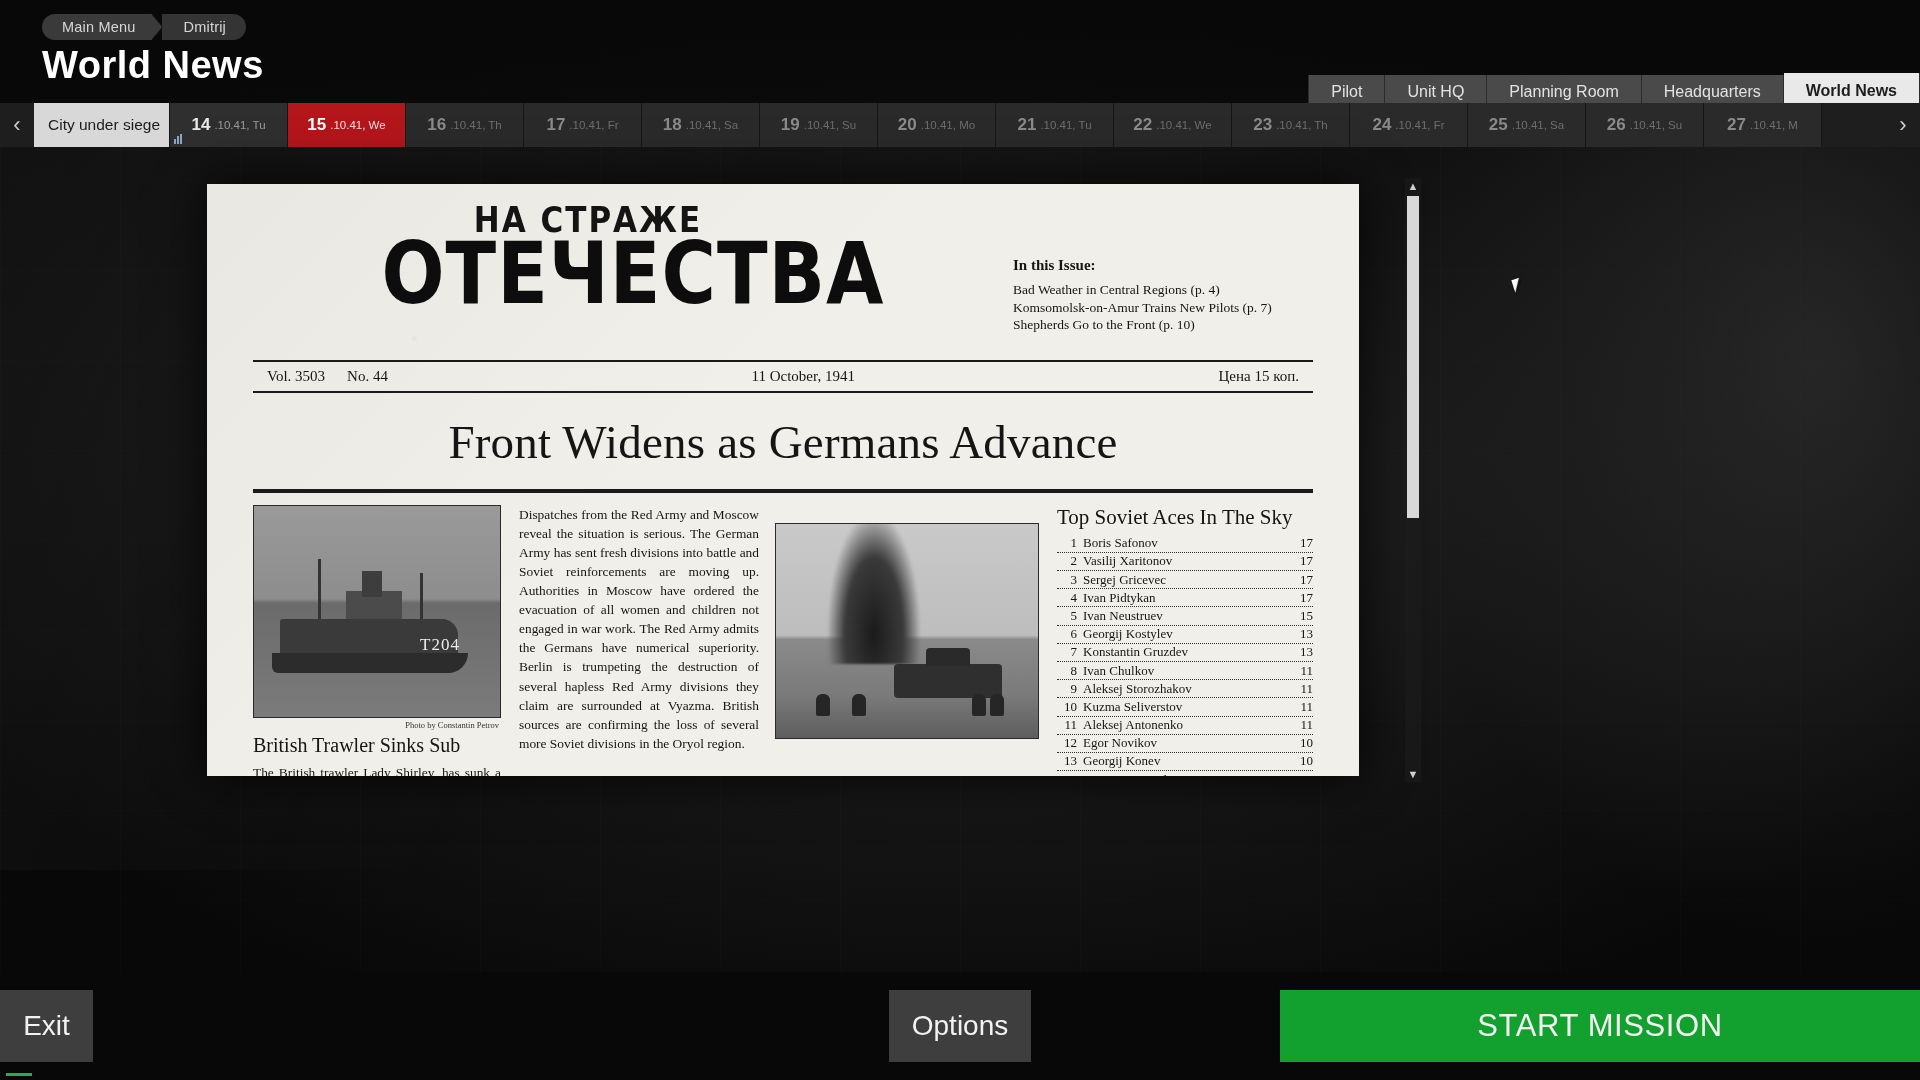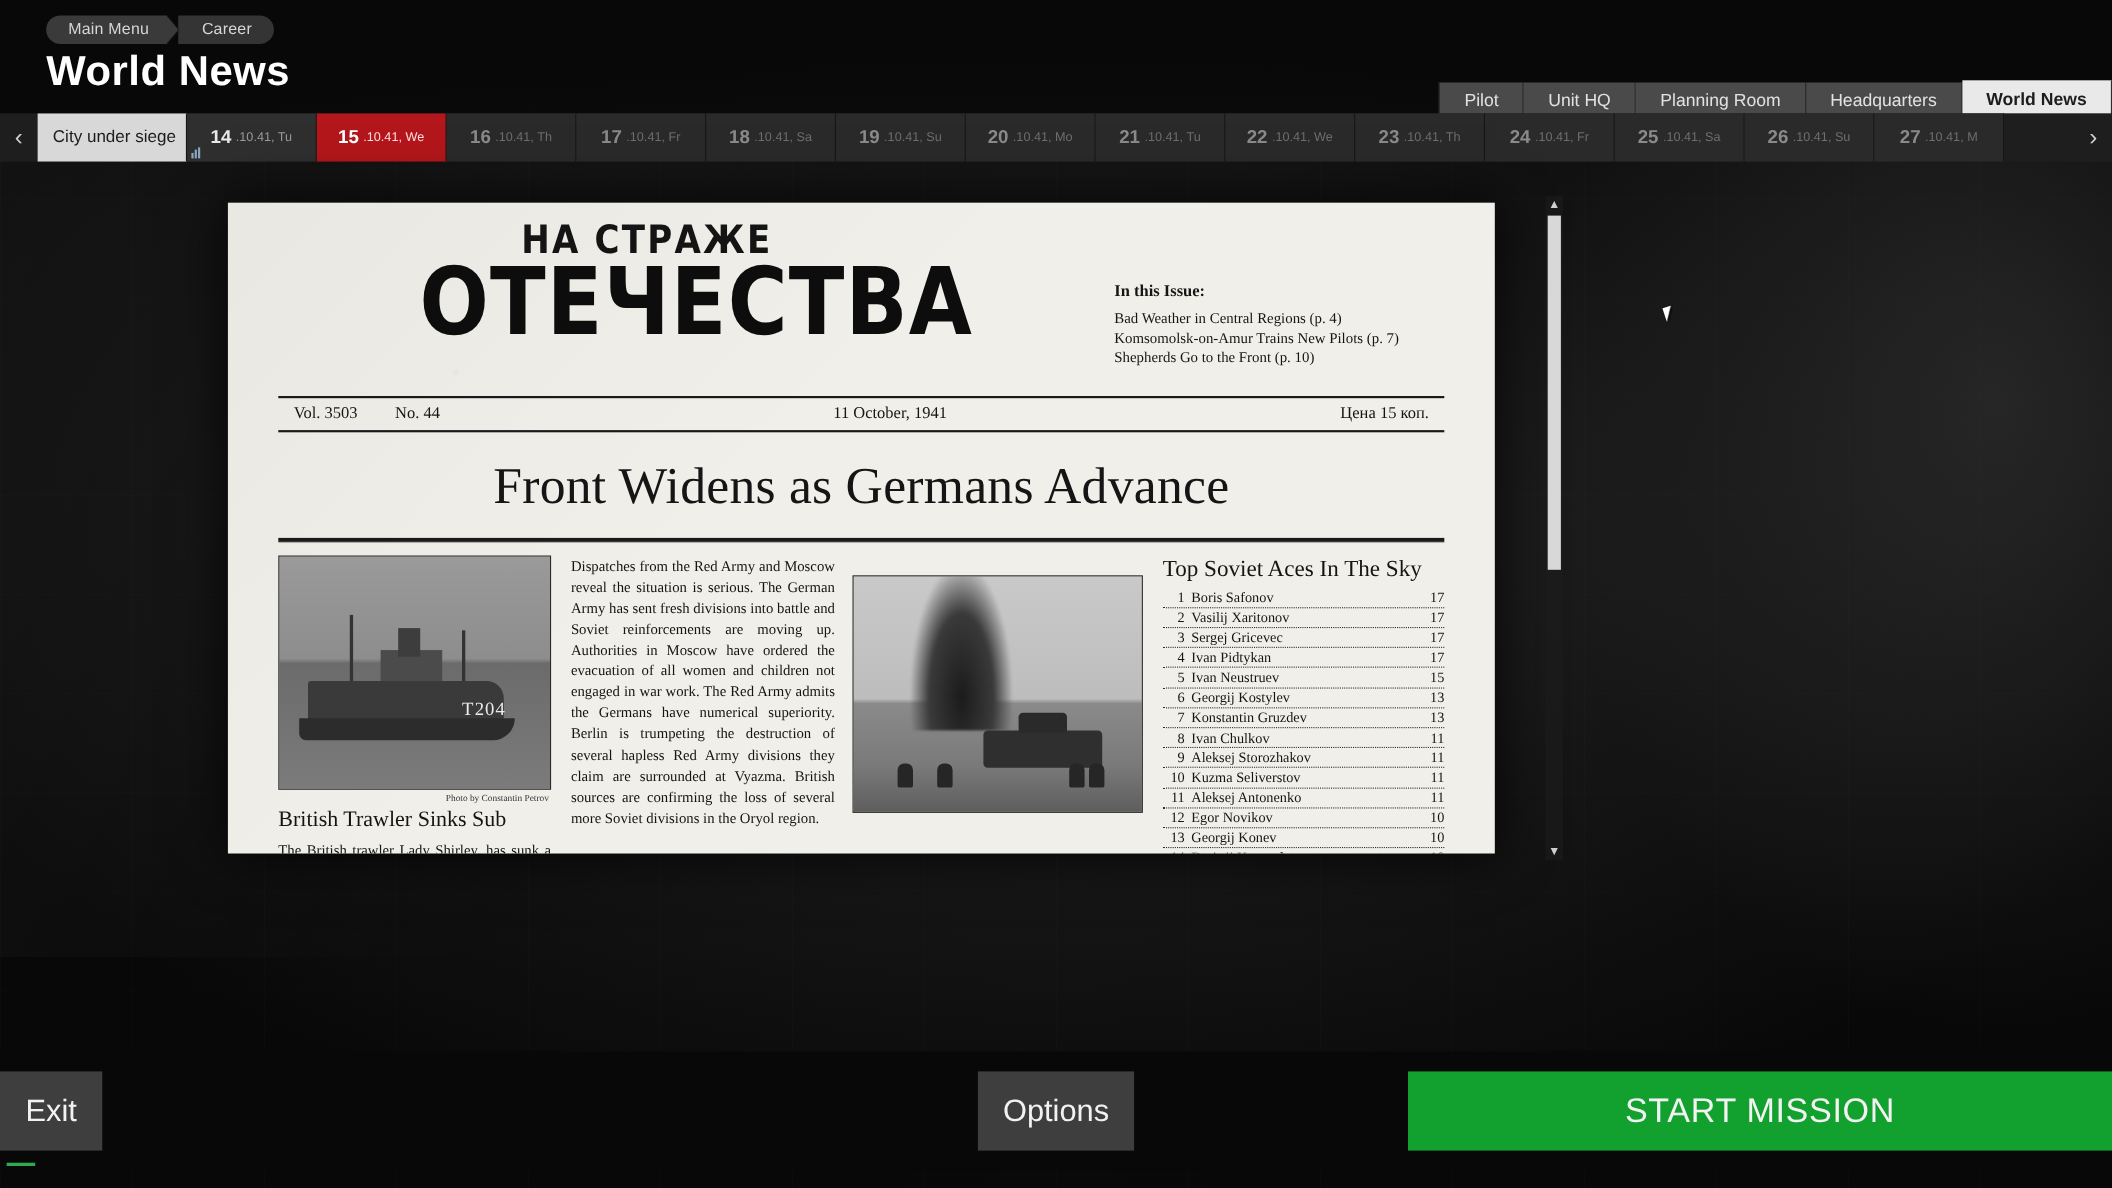--- a/index.html
+++ b/index.html
@@ -171,21 +171,21 @@
   }
   .issue-box h4 { font-size: 15px; font-weight: bold; margin-bottom: 5px; }
   .issue-box div { white-space: nowrap; }
 
   .meta-rule-top { border-top: 2px solid #1a1a1a; margin-top: 26px; }
   .meta-row {
     display: flex; justify-content: space-between;
     font-size: 15px; padding: 6px 14px 6px 14px;
     border-bottom: 2px solid #1a1a1a;
   }
-  .meta-left { display: flex; gap: 34px; }
+  .meta-left { display: flex; gap: 22px; }
 
   .headline {
     text-align: center;
     font-size: 47px;
     padding: 22px 0 20px;
     letter-spacing: .2px;
   }
   .rule-double {
     border-top: 3px solid #1a1a1a;
     border-bottom: 1px solid #1a1a1a;
@@ -289,21 +289,21 @@
     width: 0; height: 0;
     border-left: 8px solid #fff;
     border-right: 5px solid transparent;
     border-bottom: 13px solid transparent;
     transform: rotate(-18deg);
     filter: drop-shadow(1px 1px 1px #000);
   }
 
   
   .bottombar {
-    position: absolute; left: 0; bottom: 16px; width: 100%; height: 108px;
+    position: absolute; left: 0; bottom: 0; width: 100%; height: 108px;
     background: rgba(8,8,8,.96);
   }
   .btn {
     position: absolute; display: flex; align-items: center; justify-content: center;
     background: #3e3e3e; color: #f2f2f2; cursor: pointer;
   }
   .btn-exit { left: 0; top: 18px; width: 93px; height: 72px; font-size: 28px; background:#3e3e3e;}
   .btn-options { left: 889px; top: 18px; width: 142px; height: 72px; font-size: 28px; }
   .btn-realism { left: 1033px; top: 18px; width: 245px; height: 72px; font-size: 28px; }
   .btn-start {
@@ -319,21 +319,21 @@
 
 <div id="root">
   <div class="bg-struct"></div>
   <div class="bg-dark-right"></div>
   <div class="bg-beam"></div>
 
   <div class="topbar">
     <div class="breadcrumb">
       <div class="crumb first">Main Menu</div>
       <div class="crumb-sep"></div>
-      <div class="crumb second">Career</div>
+      <div class="crumb second">Dmitrij</div>
     </div>
     <div class="page-title">World News</div>
 
     <div class="nav-tabs">
       <div class="nav-tab">Pilot</div>
       <div class="nav-tab">Unit HQ</div>
       <div class="nav-tab">Planning Room</div>
       <div class="nav-tab">Headquarters</div>
       <div class="nav-tab active">World News</div>
     </div>

